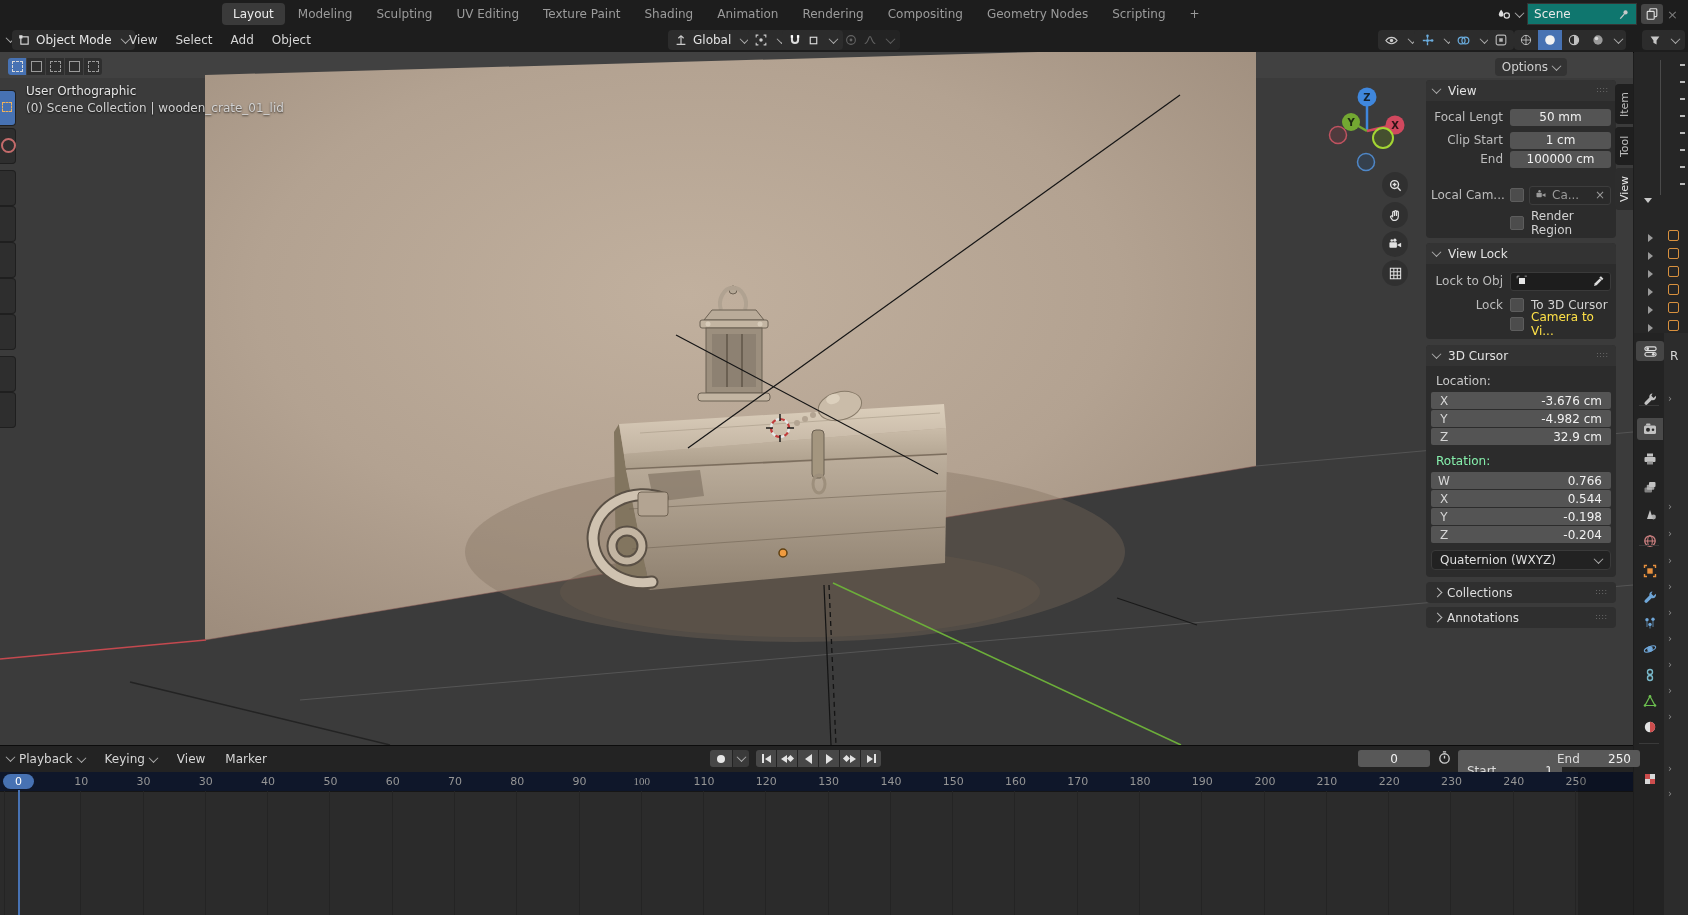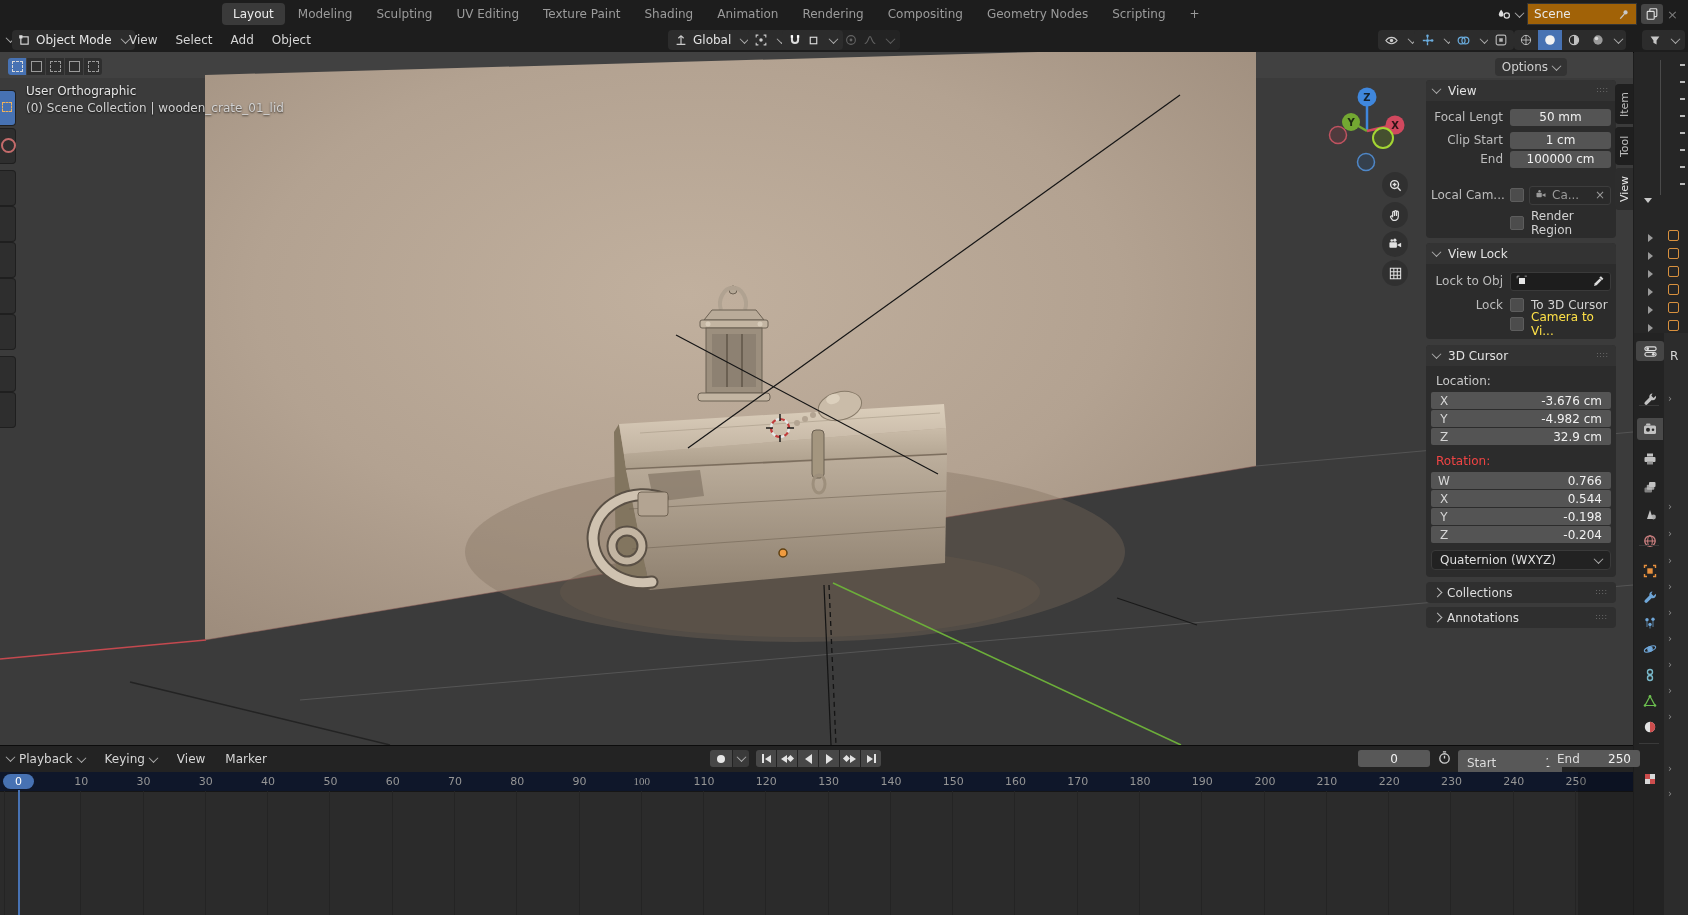--- a/index.html
+++ b/index.html
@@ -13,21 +13,21 @@
   .cvr{display:inline-block;width:6px;height:6px;border-right:1.5px solid #bbb;border-bottom:1.5px solid #bbb;
       transform:rotate(-45deg);margin-right:6px}
   
   #topbar{left:0;top:0;width:1688px;height:28px;background:#1d1d1d;border-bottom:1px solid #0e0e0e}
   #topbar-menus{left:6px;top:0;height:28px;gap:2px}
   #topbar-menus .mi{padding:0 10px;color:#d6d6d6;height:22px;line-height:22px;border-radius:4px;cursor:default}
   #workspaces{left:222px;top:0;height:28px;gap:2px}
   .ws{padding:0 11px;height:22px;line-height:22px;color:#9b9b9b;border-radius:4px}
   .ws.active{background:#3a3a3a;color:#ececec}
   #scene-widget{right:10px;top:3px;height:22px;gap:4px}
-  .sw-field{background:#a16207;border:1px solid #343434;border-radius:0;height:20px;display:flex;align-items:center;padding:0 6px;gap:20px}
+  .sw-field{background:#0f766e;border:1px solid #343434;border-radius:0;height:20px;display:flex;align-items:center;padding:0 6px;gap:20px}
   .btn-dark{background:#454545;border-radius:3px;height:20px;display:flex;align-items:center;justify-content:center}
   
   #header2{left:0;top:28px;width:1688px;height:24px;background:#1d1d1d;border-bottom:1px solid #0c0c0c}
   .pill{background:#2c2c2c;border-radius:4px;height:20px;display:flex;align-items:center;padding:0 6px;gap:5px}
   .hmenu{padding:0 9px;color:#d6d6d6}
   .seg-group{display:flex;background:#2c2c2c;border-radius:4px;overflow:hidden;height:20px}
   .seg{width:24px;height:20px;display:flex;align-items:center;justify-content:center}
   .seg.active{background:#4772b3}
   
   #viewport{left:0;top:52px;width:1633px;height:693px;background:#3b3b3b;overflow:hidden}
@@ -551,21 +551,21 @@
             </div>
             <div class="pfield axis">
               <span class="axl">Y</span>
               <span class="axv">-4.982 cm</span>
             </div>
             <div class="pfield axis">
               <span class="axl">Z</span>
               <span class="axv">32.9 cm</span>
             </div>
           </div>
-      <div style="padding:8px 16px 0 10px;color:#ef4444">Rotation:</div>
+      <div style="padding:8px 16px 0 10px;color:#86efac">Rotation:</div>
       <div class="stack" id="rot-rows" style="margin-top:4px">
             <div class="pfield axis">
               <span class="axl">W</span>
               <span class="axv">0.766</span>
             </div>
             <div class="pfield axis">
               <span class="axl">X</span>
               <span class="axv">0.544</span>
             </div>
             <div class="pfield axis">
@@ -808,21 +808,21 @@
           </span>
         </div>
 
     <div class="abs tl-field" style="left:1358px;top:4px;width:72px">
       <span>0</span>
     </div>
     <div class="abs" style="left:1437px;top:4px"><span><svg width="15" height="15" viewBox="0 0 16 16">
               <circle cx="8" cy="9" r="5" fill="none" stroke="#cfcfcf" stroke-width="1.4"></circle>
               <path d="M8 9V6M6.3 2h3.4" stroke="#cfcfcf" stroke-width="1.4"></path>
             </svg></span></div>
-    <div class="abs tl-field" style="left:1458px;top:4px;width:86px;justify-content:space-between;padding:4px 9px">
+    <div class="abs tl-field" style="left:1458px;top:4px;width:86px;justify-content:space-between;padding:12px 9px">
       <span style="color:#dcdcdc">Start</span>
       <span>1</span>
     </div>
     <div class="abs tl-field" style="left:1548px;top:4px;width:74px;justify-content:space-between;padding:0 9px">
       <span style="color:#dcdcdc">End</span>
       <span>250</span>
     </div>
   </div>
 
   <div class="abs" id="tl-ruler">

